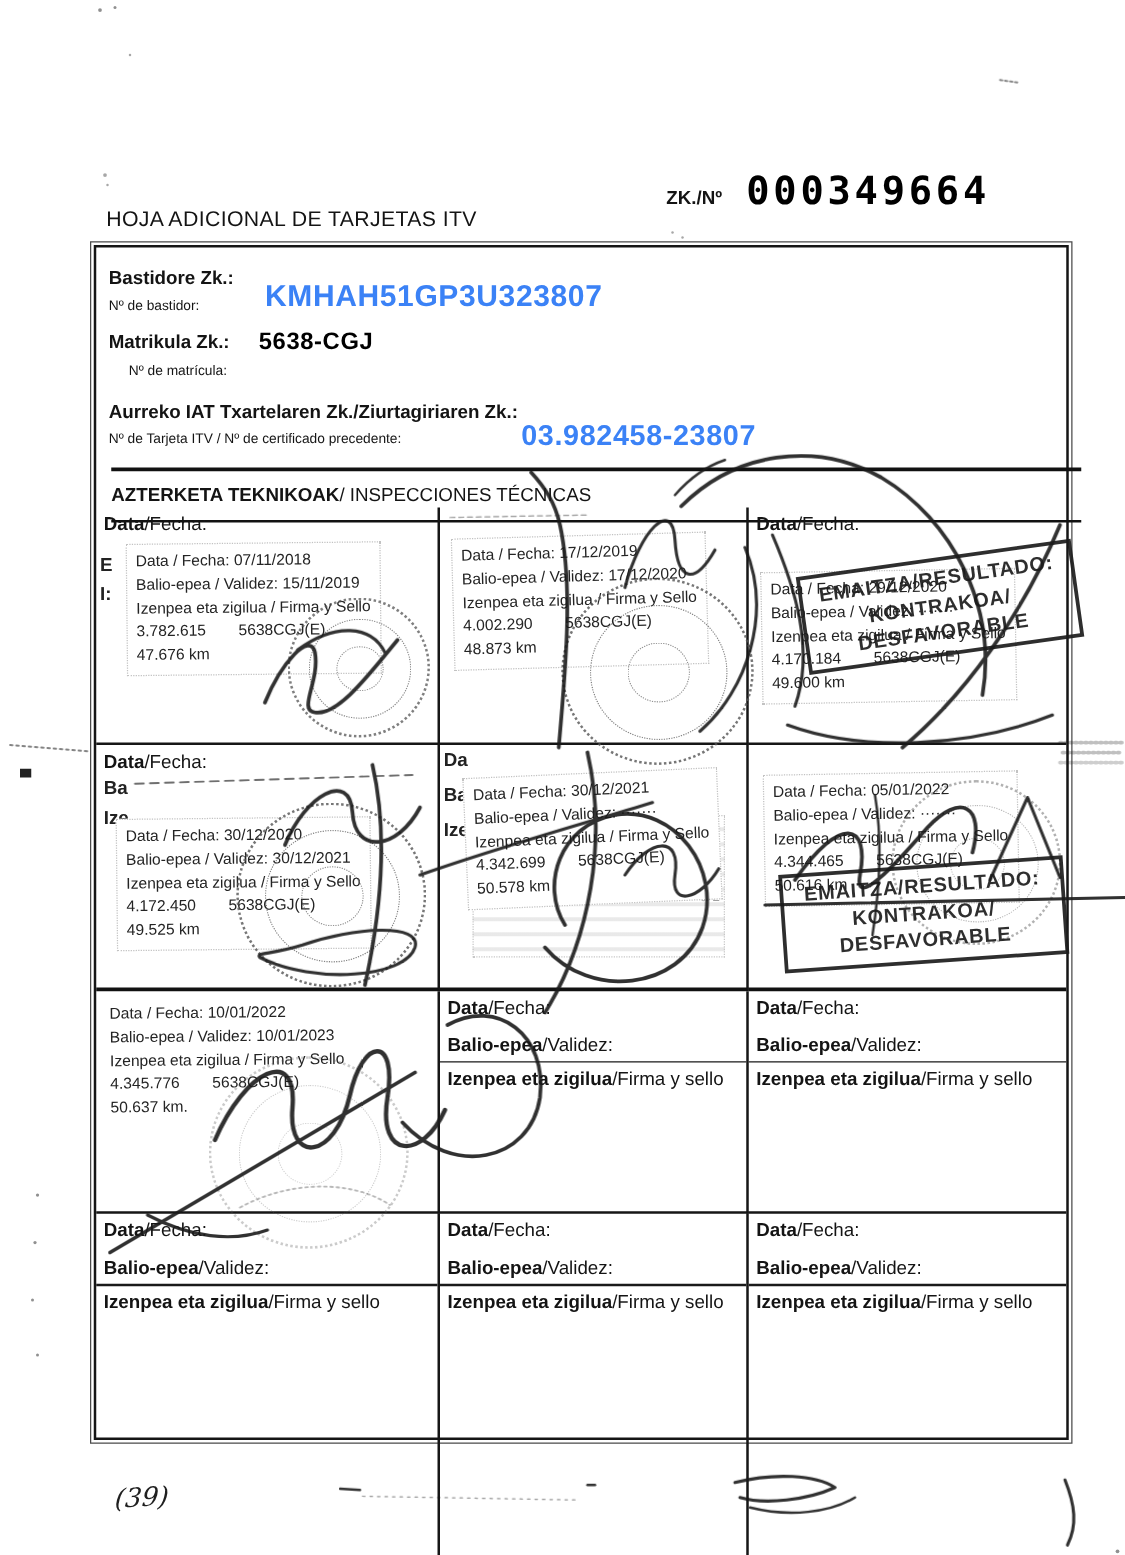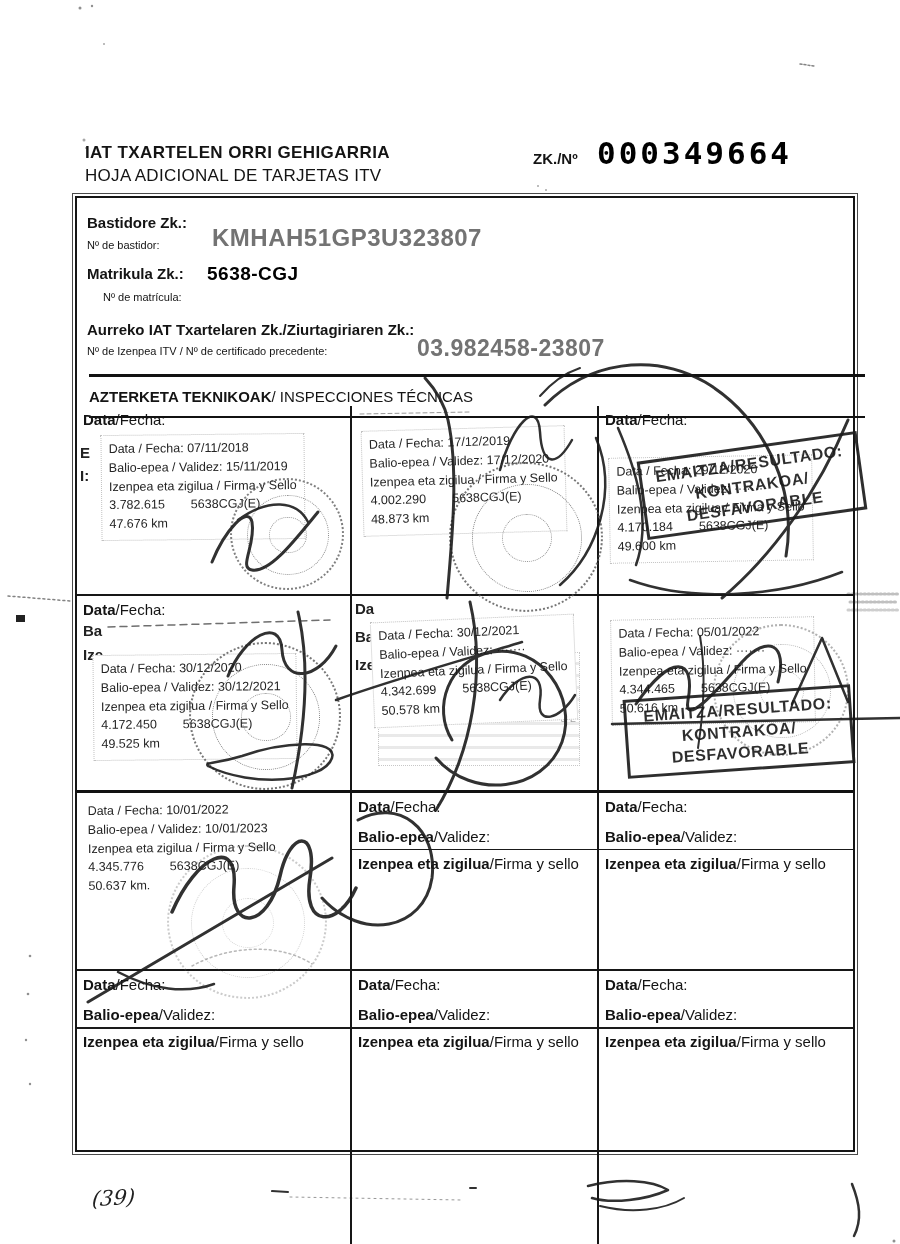--- a/index.html
+++ b/index.html
@@ -11,21 +11,21 @@
   .hdr-title{font-size:17px;font-weight:700;letter-spacing:.4px;}
   .hdr-sub{font-size:17px;letter-spacing:.3px;}
   .zk-label{font-size:15px;font-weight:700;}
   .zk-serial{font-family:"DejaVu Sans Mono",monospace;font-size:31px;font-weight:700;letter-spacing:3px;color:#000;}
   
   .main-box{position:absolute;left:75px;top:196px;width:776px;height:952px;
             border:2px solid #151515;outline:1px solid #4a4a4a;outline-offset:2px;background:#fff;}
   .veh{position:relative;height:176px;}
   .lab{font-size:11px;text-align:right;}
   .lab-b{font-size:15px;font-weight:700;}
-  .big-val{font-size:24px;font-weight:700;letter-spacing:.5px;color:#737373;}
+  .big-val{font-size:24px;font-weight:700;letter-spacing:.5px;color:#3b82f6;}
   .mid-val{font-size:19px;font-weight:700;letter-spacing:.5px;color:#000;}
   .section-bar{position:absolute;left:12px;top:176px;width:100%;height:44px;border-top:3px solid #111;
                border-bottom:2px solid #111;display:flex;align-items:center;justify-content:flex-start;
                font-size:15px;box-sizing:border-box;}
   
   .grid{position:absolute;left:0;top:208px;width:100%;height:948px;display:grid;
         grid-template-columns:275px 247px 1fr;grid-template-rows:190px 197px 178px 1fr;}
   .cell{position:relative;border-right:2px solid #161616;border-bottom:2px solid #161616;overflow:visible;}
   .cell.last-col{border-right:none;}
   .cell.r2{border-bottom:3px solid #111;}
@@ -55,36 +55,35 @@
                font-size:21px;color:#1f1f1f;transform:rotate(-3deg) skewX(-8deg);}
   svg.overlay{position:absolute;left:0;top:0;z-index:6;pointer-events:none;}
   .tilt-m05{transform:rotate(-.6deg);} .tilt-m1{transform:rotate(-1deg);}
   .tilt-m15{transform:rotate(-1.6deg);} .tilt-m25{transform:rotate(-2.5deg);}
 </style>
 </head>
 <body>
 
 <div class="page">
 
-  <div class="abs hdr-title" style="left:85px;top:143px;">IAT TXARTELEN ORRI GEHIGARRIA</div>
   <div class="abs hdr-sub" style="left:85px;top:166px;">HOJA ADICIONAL DE TARJETAS ITV</div>
   <div class="abs zk-label" style="left:533px;top:150px;text-align:center;">ZK./Nº</div>
   <div class="abs zk-serial" style="left:597px;top:135px;">000349664</div>
 
   <div class="main-box">
 
     <div class="veh">
       <div class="abs lab-b" style="left:10px;top:16px;">Bastidore Zk.:</div>
       <div class="abs lab" style="left:10px;top:41px;">Nº de bastidor:</div>
       <div class="abs big-val" style="left:135px;top:26px;">KMHAH51GP3U323807</div>
       <div class="abs lab-b" style="left:10px;top:67px;">Matrikula Zk.:</div>
       <div class="abs mid-val" style="left:130px;top:65px;">5638-CGJ</div>
       <div class="abs lab" style="left:26px;top:93px;">Nº de matrícula:</div>
       <div class="abs lab-b" style="left:10px;top:123px;">Aurreko IAT Txartelaren Zk./Ziurtagiriaren Zk.:</div>
-      <div class="abs lab" style="left:10px;top:147px;">Nº de Izenpea ITV / Nº de certificado precedente:</div>
+      <div class="abs lab" style="left:10px;top:147px;">Nº de Tarjeta ITV / Nº de certificado precedente:</div>
       <div class="abs big-val" style="left:340px;top:137px;font-size:23px;">03.982458-23807</div>
     </div>
 
     <div class="section-bar">
       <span class="b">AZTERKETA TEKNIKOAK</span>
         <span> / INSPECCIONES TÉCNICAS</span>
     </div>
 
     <div class="grid">
 

